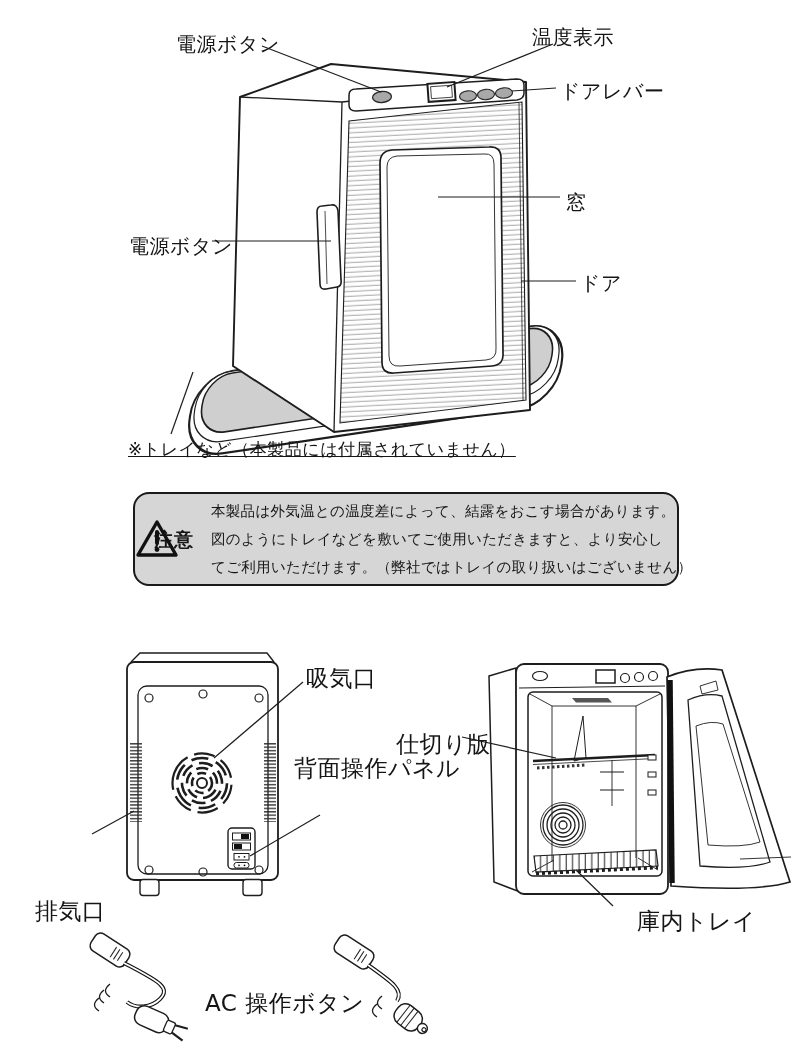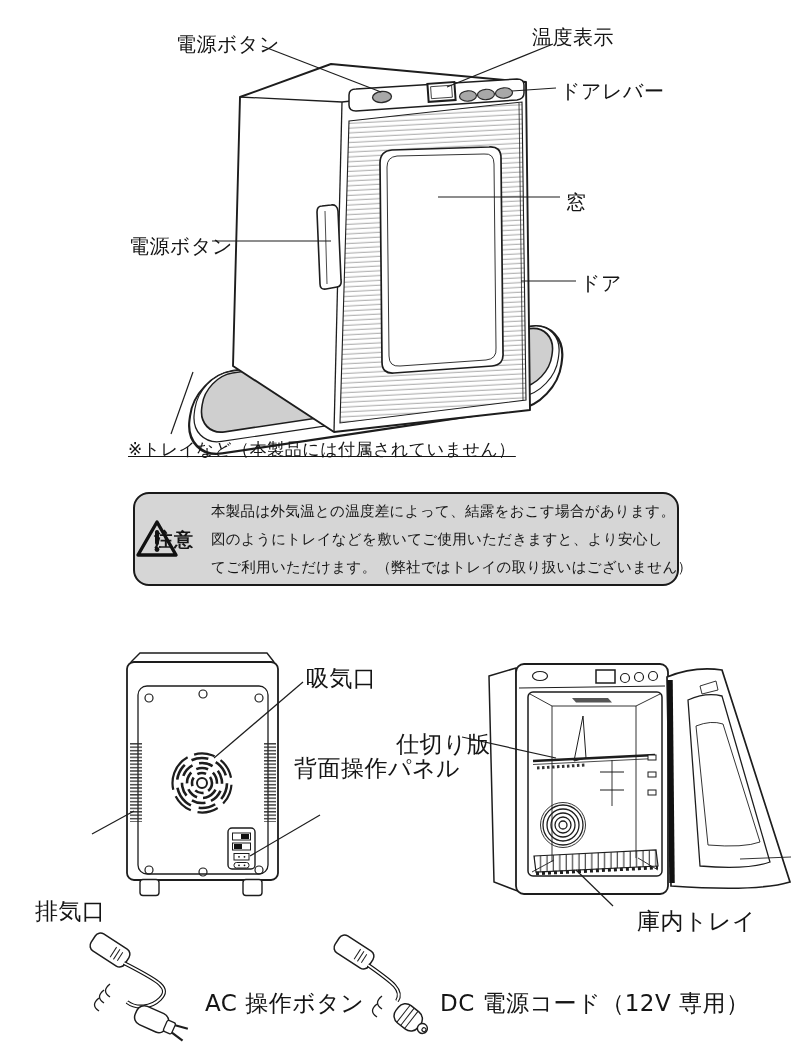--- a/index.html
+++ b/index.html
@@ -275,15 +275,14 @@
       <path d="M613,276 L576,240"></path>
     </g>
   </svg>
 
   <div class="lbl lbl-lg" style="left:306px; top:663px;">吸気口</div>
   <div class="lbl lbl-lg" style="left:35px; top:848px;margin-top:48px;">排気口</div>
   <div class="lbl lbl-lg" style="left:294px; top:753px;">背面操作パネル</div>
   <div class="lbl lbl-lg" style="left:396px; top:721px;margin-top:8px;">仕切り版</div>
   <div class="lbl lbl-lg" style="left:624px; top:906px;margin-left:13px;">庫内トレイ</div>
   <div class="lbl lbl-lg" style="left:205px; top:988px;">AC 操作ボタン</div>
-  <div class="lbl lbl-lg" style="left:440px; top:988px;">DC 電源コード（12V 専用）</div>
 
 </div>
 
 </body></html>

